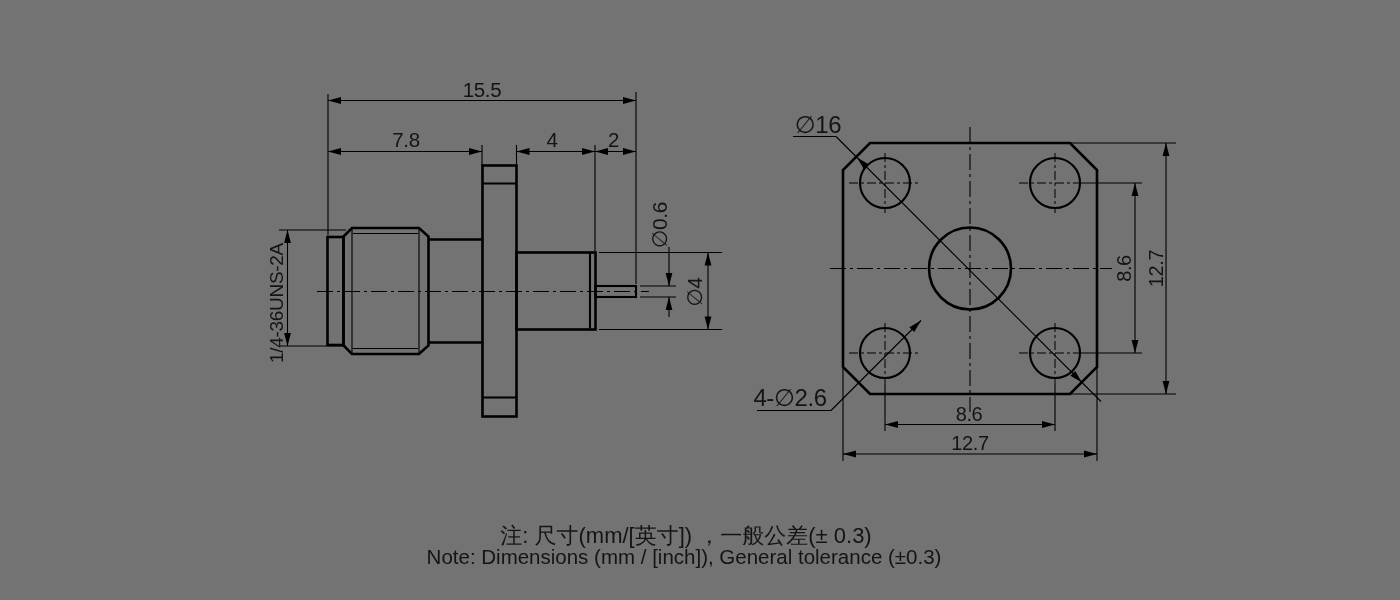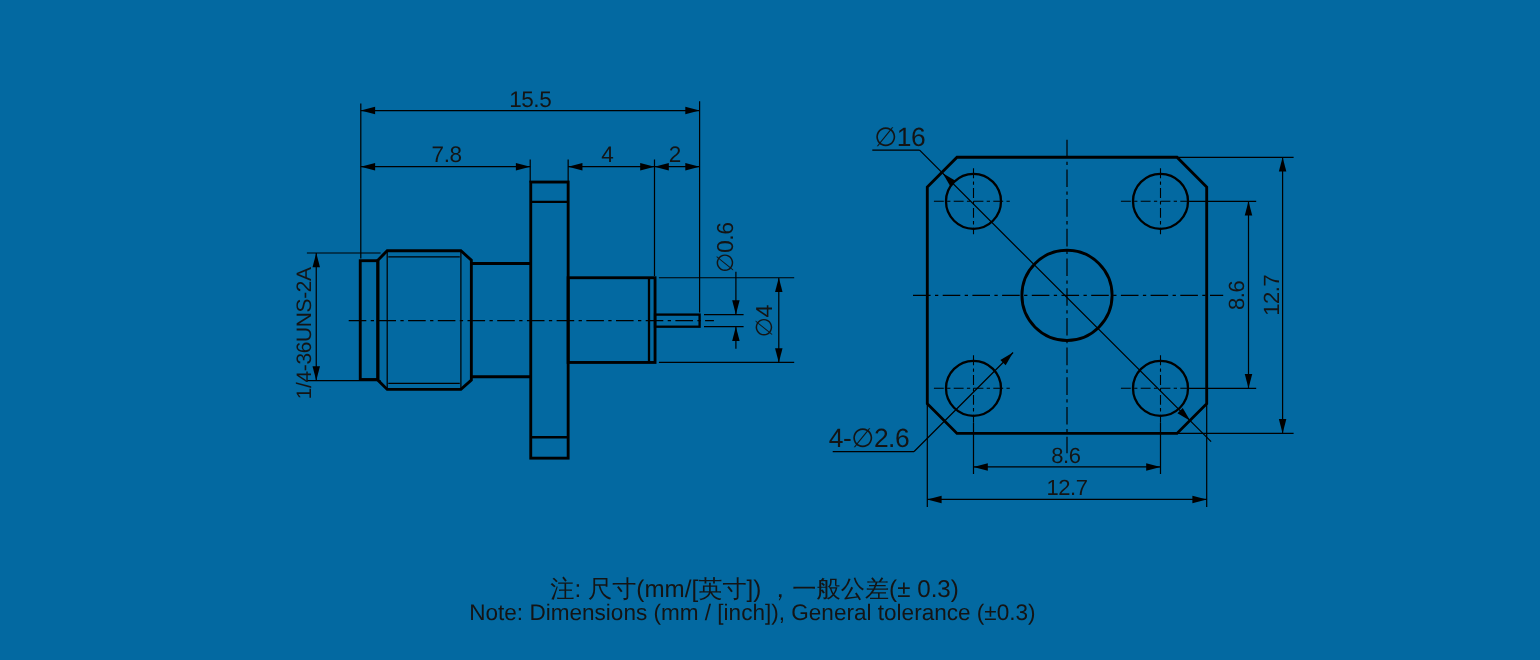--- a/index.html
+++ b/index.html
@@ -1,16 +1,16 @@
 <!DOCTYPE html>
 <html><head>
 <meta charset="utf-8">
 <style>
   html,body{margin:0;padding:0;background:#ffffff;}
-  .canvas{position:relative;width:1400px;height:600px;background:#0369a1;overflow:hidden;text-decoration:underline;}
+  .canvas{position:relative;width:1400px;height:600px;background:#737373;overflow:hidden;text-decoration:underline;}
   svg{display:block;}
   
   .o  {stroke:#000;stroke-width:2.6;fill:none;}
   .o2 {stroke:#000;stroke-width:2.1;fill:none;}
   .t  {stroke:#000;stroke-width:1.1;fill:none;}
   .cl {stroke:#000;stroke-width:1.1;fill:none;stroke-dasharray:16 4 3 4;}
   .clh{stroke:#000;stroke-width:1;fill:none;stroke-dasharray:9 3 3 3;}
   .arr{fill:#000;stroke:none;}
   
   text{fill:#141414;font-family:"Liberation Sans","DejaVu Sans",sans-serif;}

